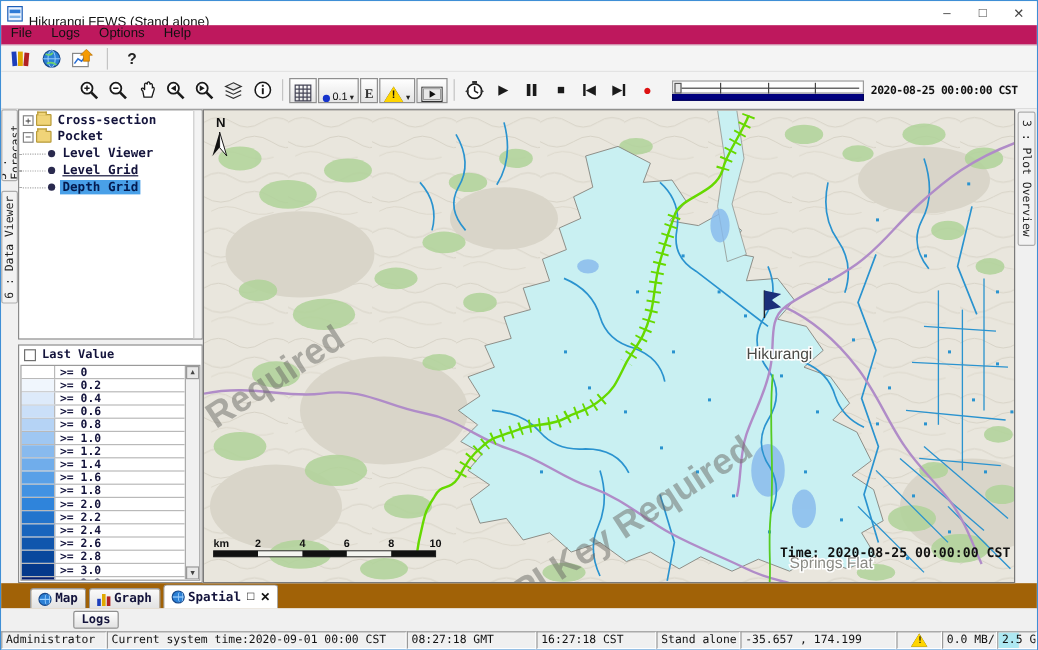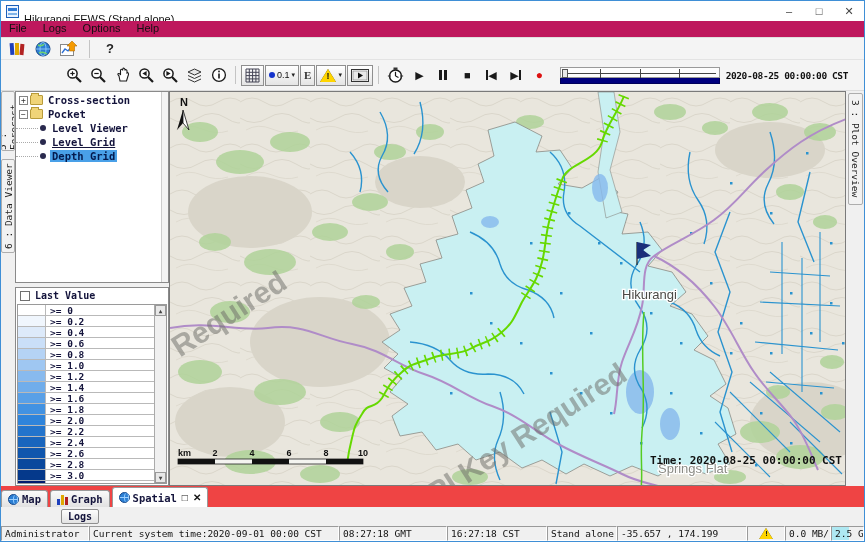--- a/index.html
+++ b/index.html
@@ -18,21 +18,21 @@
   
   .menubar { height:17px; background:#be185d; border-bottom:1px solid #e0e0e0; display:flex; font-size:11px; color:#111; flex:0 0 auto; }
   .menu-item { padding:1px 8px; }
 
   
   .toolbar1 { height:22px; background:#f4f4f4; display:flex; align-items:center; gap:6px; padding-left:6px; border-bottom:1px solid #e3e3e3; flex:0 0 auto; }
   .toolbar2 { height:31px; background:#f4f4f4; display:flex; align-items:center; gap:1px; padding-left:62px; border-bottom:1px solid #dcdcdc; flex:0 0 auto; }
   .tb-sep { width:1px; height:18px; background:#c4c4c4; margin:0 4px; flex:0 0 auto; }
   .tb-icon { width:23px; height:23px; display:flex; align-items:center; justify-content:center; flex:0 0 auto; }
   .tb-icon-sm { width:20px; height:20px; display:flex; align-items:center; justify-content:center; flex:0 0 auto; }
-  .tb-btn { height:21px; border:1px solid #8f8f8f; background:linear-gradient(#ffffff,#e4e4e4); display:flex; align-items:center; justify-content:center; gap:2px; padding:0 3px; flex:0 0 auto; }
+  .tb-btn { height:21px; border:1px solid #8f8f8f; background:linear-gradient(#ffffff,#e4e4e4); display:flex; align-items:flex-end; justify-content:center; gap:2px; padding:0 3px; flex:0 0 auto; }
   .dd-arrow { font-size:7px; color:#222; }
   .help-q { font-size:13px; font-weight:bold; color:#222; }
   .media-glyph { font-size:11px; color:#1a1a1a; line-height:1; }
   .pause-bars { display:flex; gap:2px; }
   .pause-bars i { width:3px; height:10px; background:#1a1a1a; }
   .frame-bar { width:2px; height:10px; background:#1a1a1a; display:inline-block; }
   .record-dot { font-size:12px; color:#dd1111; line-height:1; }
   .threshold-dot { width:6px; height:6px; border-radius:50%; background:#1533cc; }
   .threshold-txt { font-size:9px; color:#111; }
   .labels-e { font-size:11px; font-weight:bold; color:#333; font-family:"Liberation Serif", serif; }
@@ -78,21 +78,21 @@
   .swatch { width:28px; border-right:1px solid #b9b9b9; flex:0 0 auto; }
   .legend-label { font-size:9.5px; font-weight:bold; color:#14143c; padding-left:4px; line-height:11px; white-space:nowrap; }
   .legend-scroll { width:12px; background:#f0f0f0; border-left:1px solid #aaa; display:flex; flex-direction:column; justify-content:space-between; flex:0 0 auto; }
   .scroll-btn { height:11px; border:1px solid #999; background:#e8e8e8; font-size:6px; color:#444; text-align:center; line-height:10px; }
 
   
   .map-pane { flex:1 1 auto; border:1px solid #7a7a7a; background:#e9e6dd; overflow:hidden; position:relative; }
   .map-pane svg { display:block; }
 
   
-  .tabbar { height:21px; background:#ef4444; display:flex; align-items:flex-end; gap:2px; flex:0 0 auto; }
+  .tabbar { height:21px; background:#a16207; display:flex; align-items:flex-end; gap:2px; padding-left:24px; flex:0 0 auto; }
   .btab { height:17px; border:1px solid #9a9a9a; border-bottom:none; border-radius:3px 3px 0 0; background:linear-gradient(#fafafa,#e2e2e2); display:flex; align-items:center; gap:3px; padding:0 6px; font-size:10.5px; font-family:"DejaVu Sans Mono", monospace; font-weight:bold; color:#14143c; }
   .btab.active { height:20px; background:#fff; }
   .panel-ctrl { font-size:10px; color:#111; margin-left:2px; font-weight:bold; font-family:"Liberation Sans", sans-serif; }
   .mini-globe { width:11px; height:11px; border-radius:50%; background:#2b7fd4; border:1px solid #16478a; position:relative; flex:0 0 auto; }
   .mini-globe::before { content:""; position:absolute; left:4px; top:0; bottom:0; width:3px; border-left:1px solid #9cd0ff; border-right:1px solid #9cd0ff; border-radius:50%; }
   .mini-globe::after { content:""; position:absolute; left:0; right:0; top:4px; height:1px; background:#9cd0ff; }
   .mini-bars { display:flex; align-items:flex-end; gap:1px; height:11px; flex:0 0 auto; }
   .mini-bars i { width:3px; display:block; }
   .logsrow { height:19px; background:#f0f0f0; display:flex; align-items:center; padding-left:60px; flex:0 0 auto; }
   .logs-btn { height:15px; border:1px solid #8f8f8f; background:linear-gradient(#fdfdfd,#e3e3e3); border-radius:2px; font-size:10px; font-family:"DejaVu Sans Mono", monospace; font-weight:bold; color:#14143c; padding:0 6px; display:flex; align-items:center;text-align:right; }

